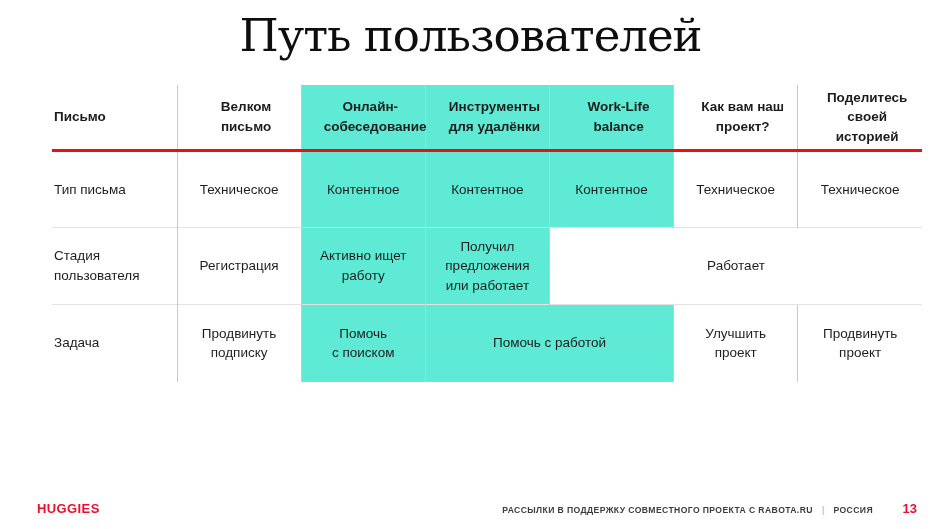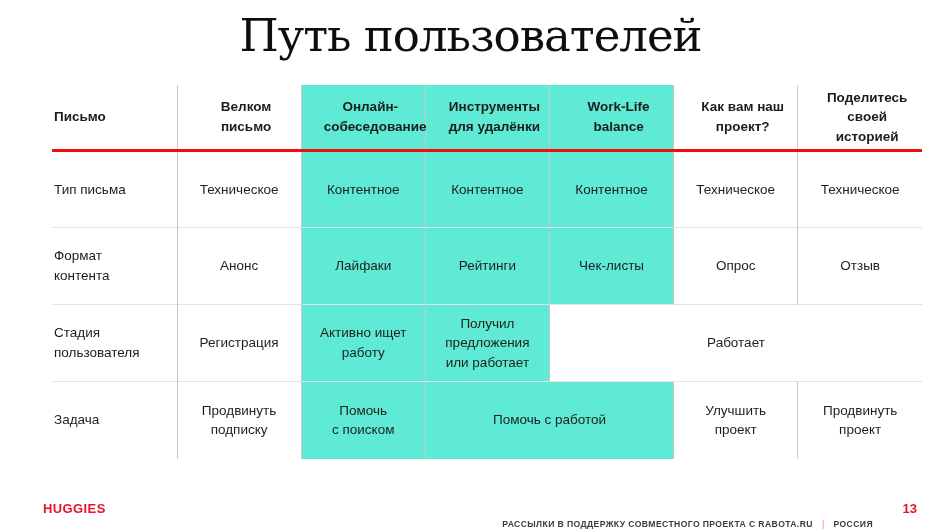--- a/index.html
+++ b/index.html
@@ -40,27 +40,27 @@
   table.journey tbody tr + tr th,
   table.journey tbody tr + tr td{border-top:1px solid #e3e3e3;}
   table.journey tbody th{
     font-weight:normal;text-align:left;padding-left:2px;
   }
   table.journey td{text-align:center;color:#1f1f1f;}
   .pink{background:#5eead4;}
   .footer-logo{
     position:absolute;left:37px;top:501px;
     color:#e8112d;font-weight:bold;font-size:13px;
-    letter-spacing:0.4px;transform:scaleY(1.05);margin-left:6px;
+    letter-spacing:0.4px;transform:scaleY(1.05);
   }
   .footer-right{
     position:absolute;right:68px;top:505px;
     display:flex;align-items:center;gap:9px;
     font-size:8.6px;letter-spacing:0.4px;
-    color:#3c3c3c;font-weight:bold;white-space:nowrap;margin-top:14px;
+    color:#3c3c3c;font-weight:bold;white-space:nowrap;
   }
   .footer-sep{color:#ef7b7b;font-weight:normal;}
   .page-num{
     position:absolute;right:24px;top:501px;
     color:#e8112d;font-weight:bold;font-size:13px;
   }
 </style>
 </head>
 <body>
 
@@ -99,30 +99,20 @@
       <tr>
         <th>Тип письма</th>
         <td>Техническое</td>
         <td class="pink">Контентное</td>
         <td class="pink">Контентное</td>
         <td class="pink">Контентное</td>
         <td>Техническое</td>
         <td>Техническое</td>
       </tr>
       <tr>
-        <th>Формат
-контента</th>
-        <td>Анонс</td>
-        <td class="pink">Лайфаки</td>
-        <td class="pink">Рейтинги</td>
-        <td class="pink">Чек-листы</td>
-        <td>Опрос</td>
-        <td>Отзыв</td>
-      </tr>
-      <tr>
         <th>Стадия
 пользователя</th>
         <td>Регистрация</td>
         <td class="pink">Активно ищет
 работу</td>
         <td class="pink">Получил
 предложения
 или работает</td>
         <td colspan="3">Работает</td>
       </tr>

